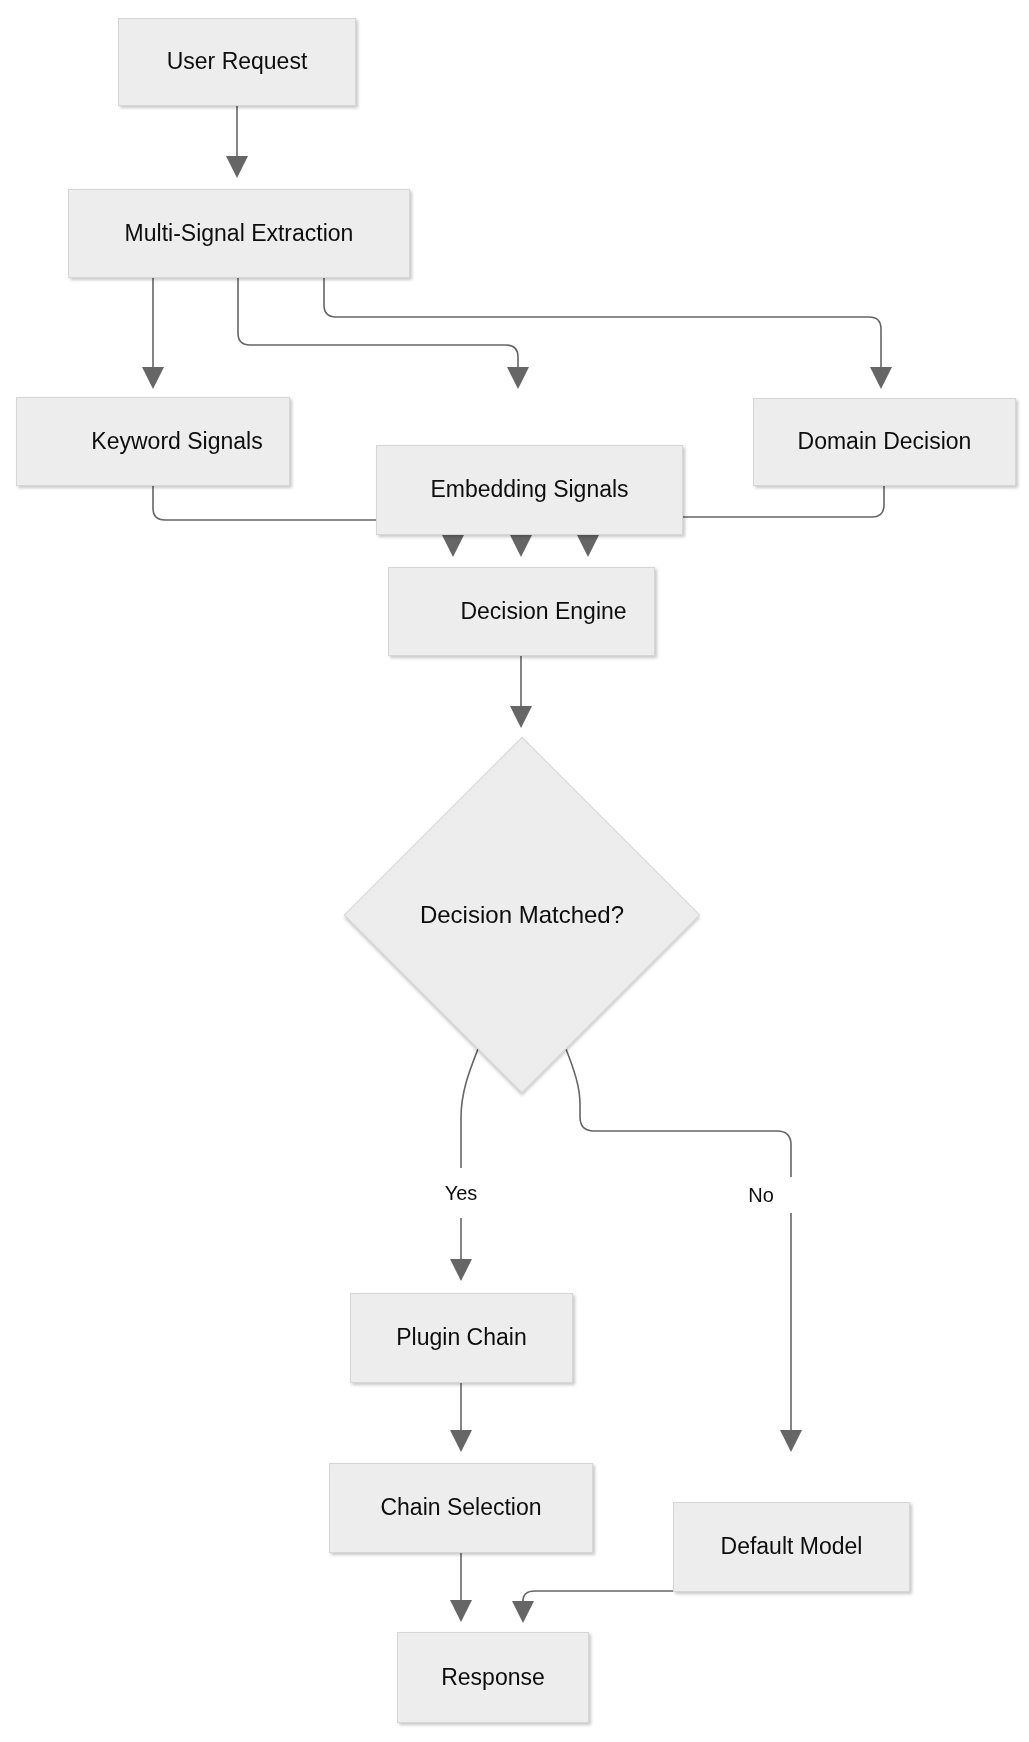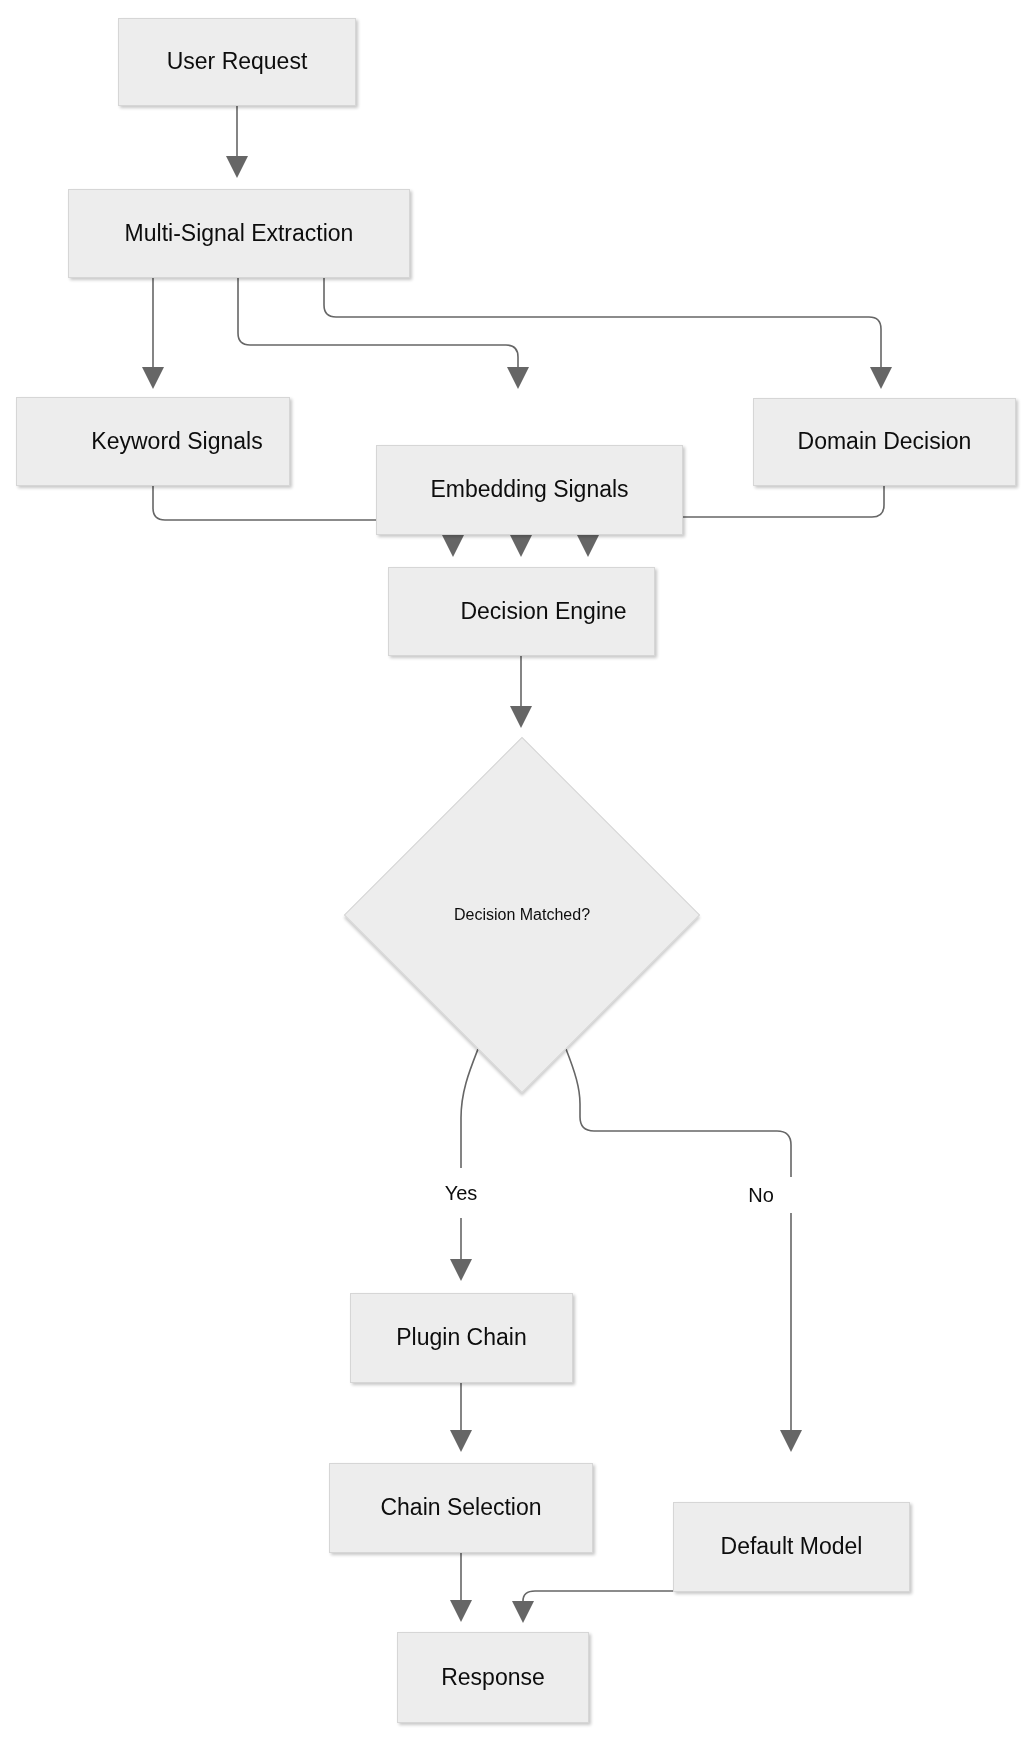--- a/index.html
+++ b/index.html
@@ -42,21 +42,21 @@
     transform:rotate(45deg);
     background:var(--node-fill);
     border:1px solid var(--node-border);
     box-shadow:2px 2px 3px rgba(0,0,0,0.20);
     box-sizing:border-box;
   }
   .diamond-label{
     position:absolute;
     left:344px;top:902px;width:356px;height:26px;
     display:flex;align-items:center;justify-content:center;
-    color:var(--text-color);font-size:16px;white-space:nowrap;
+    color:var(--text-color);font-size:24px;white-space:nowrap;
   }
   .edge-label{
     position:absolute;
     transform:translate(-50%,-50%);
     color:var(--text-color);font-size:20px;
     background:var(--background);
     padding:0 4px;white-space:nowrap;
   }
   
   .n-user{left:118px;top:18px;width:238px;height:88px;}

